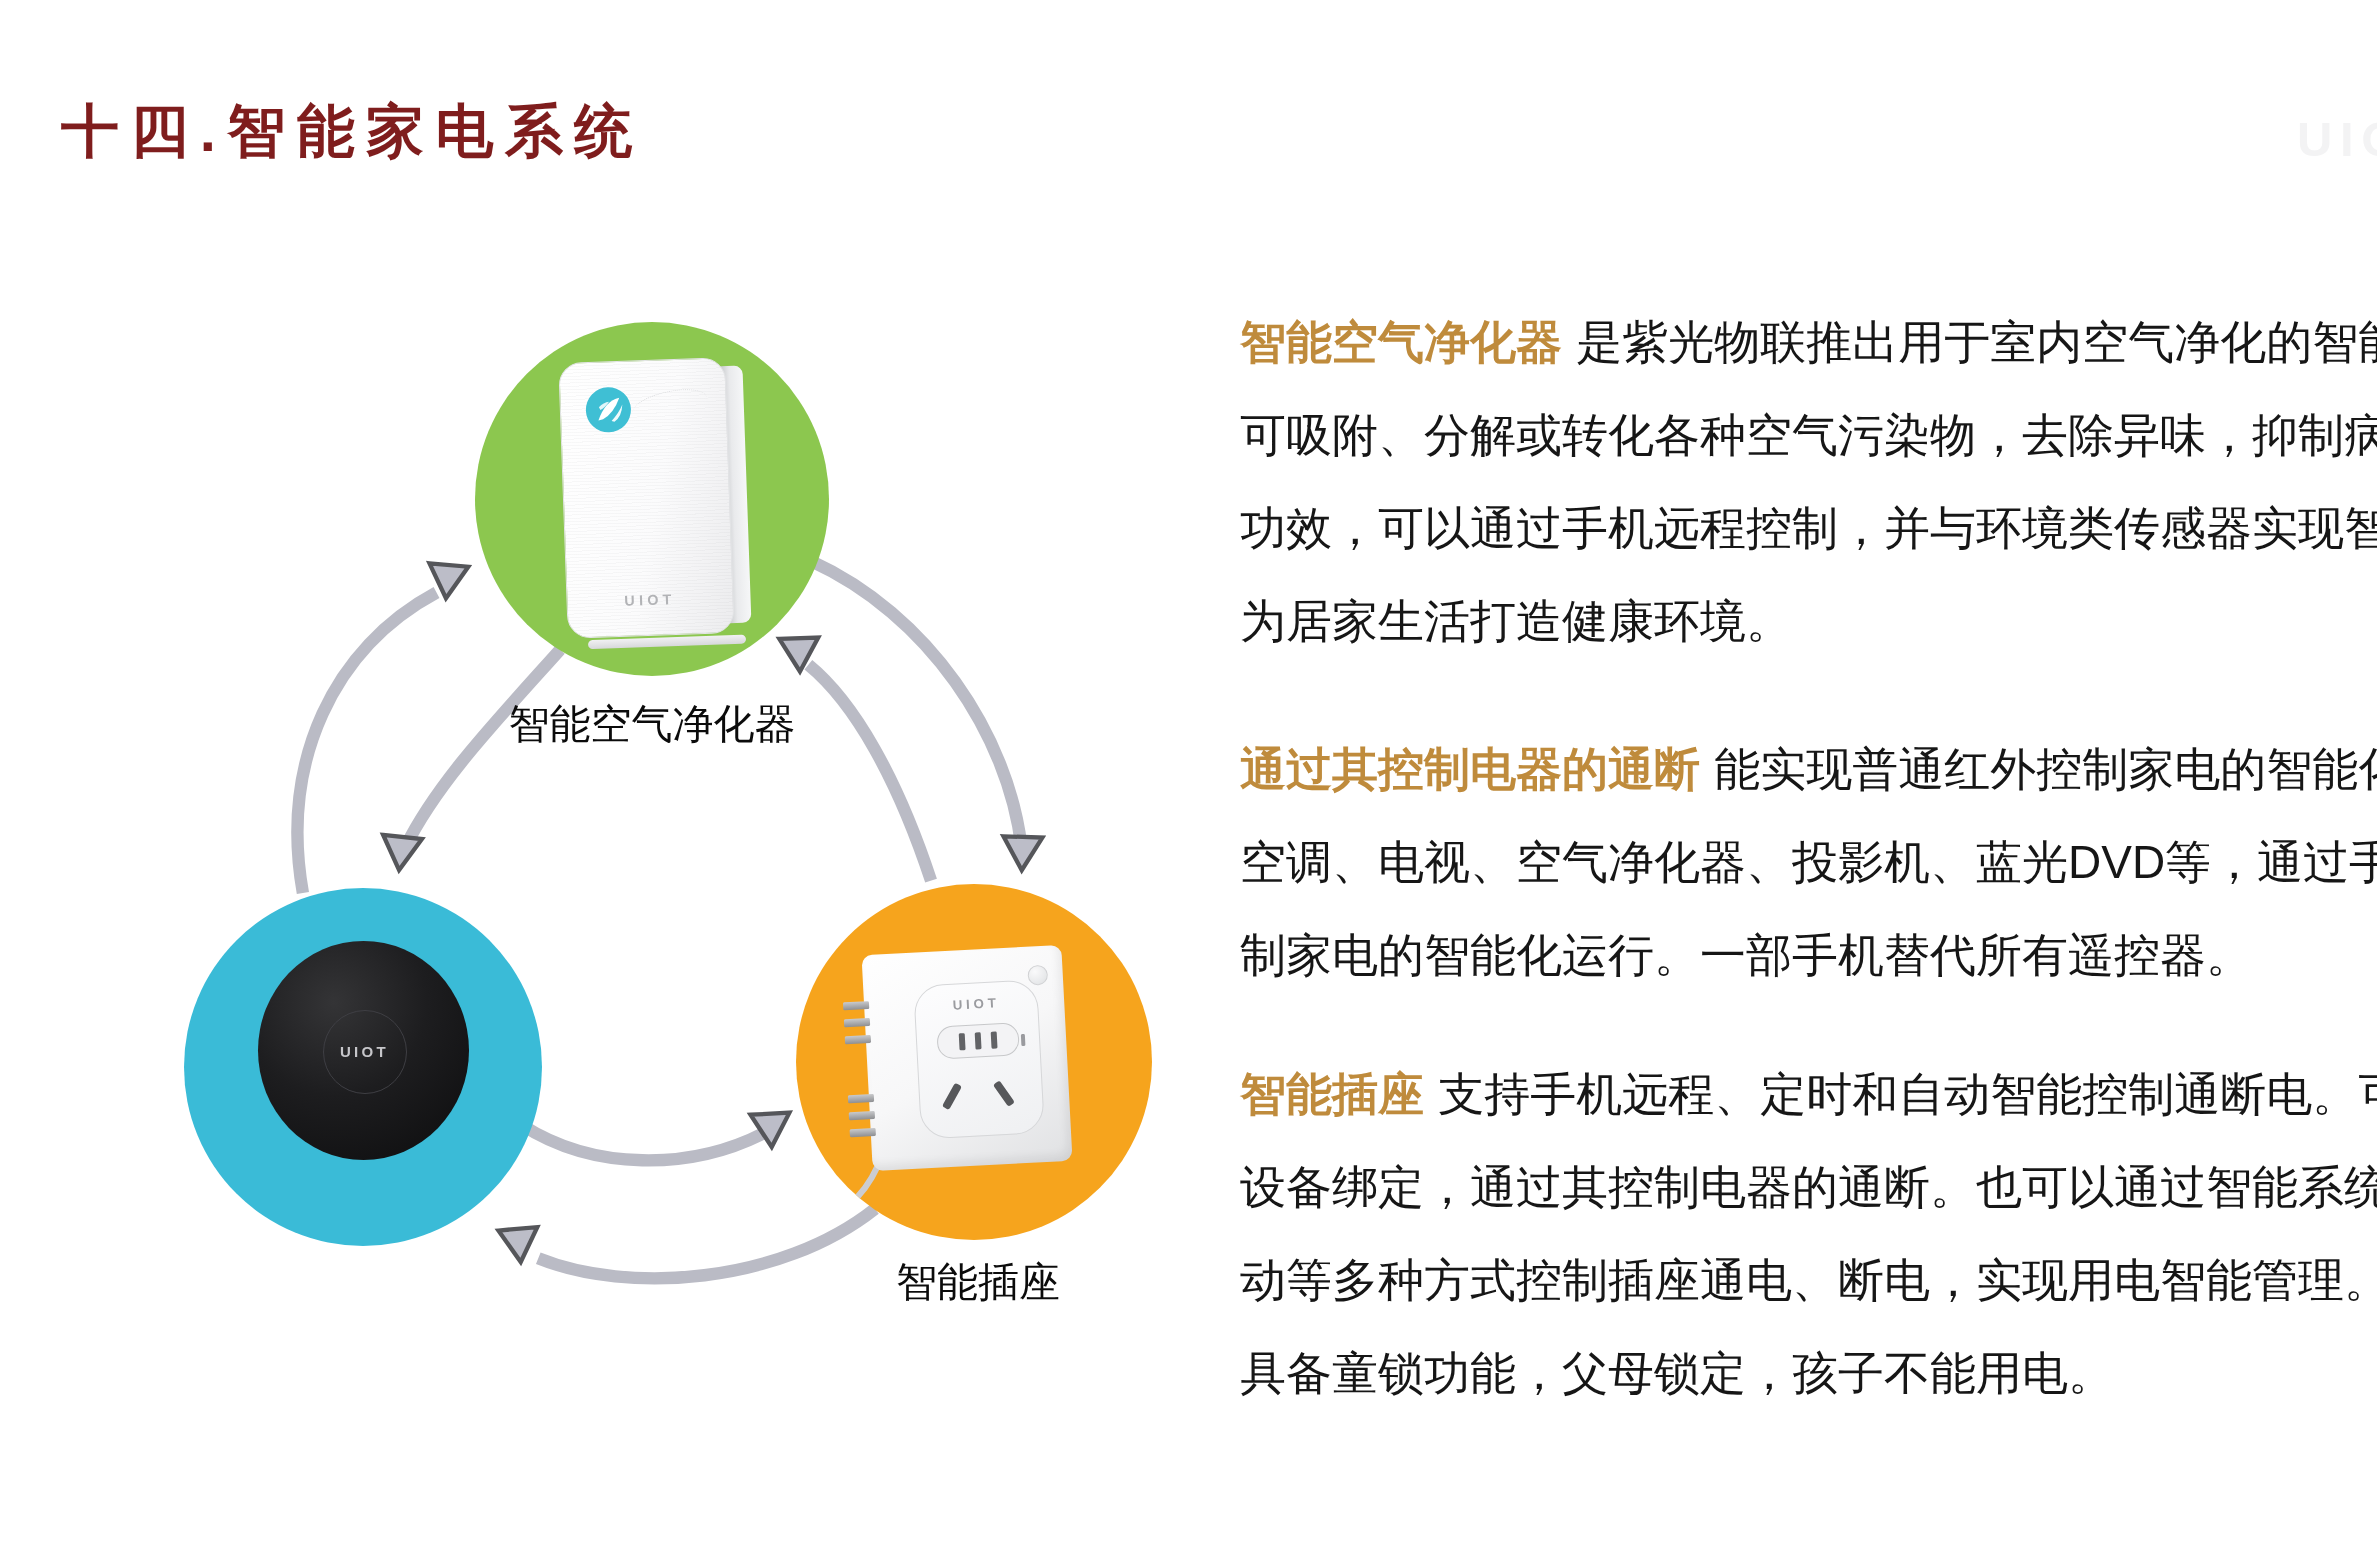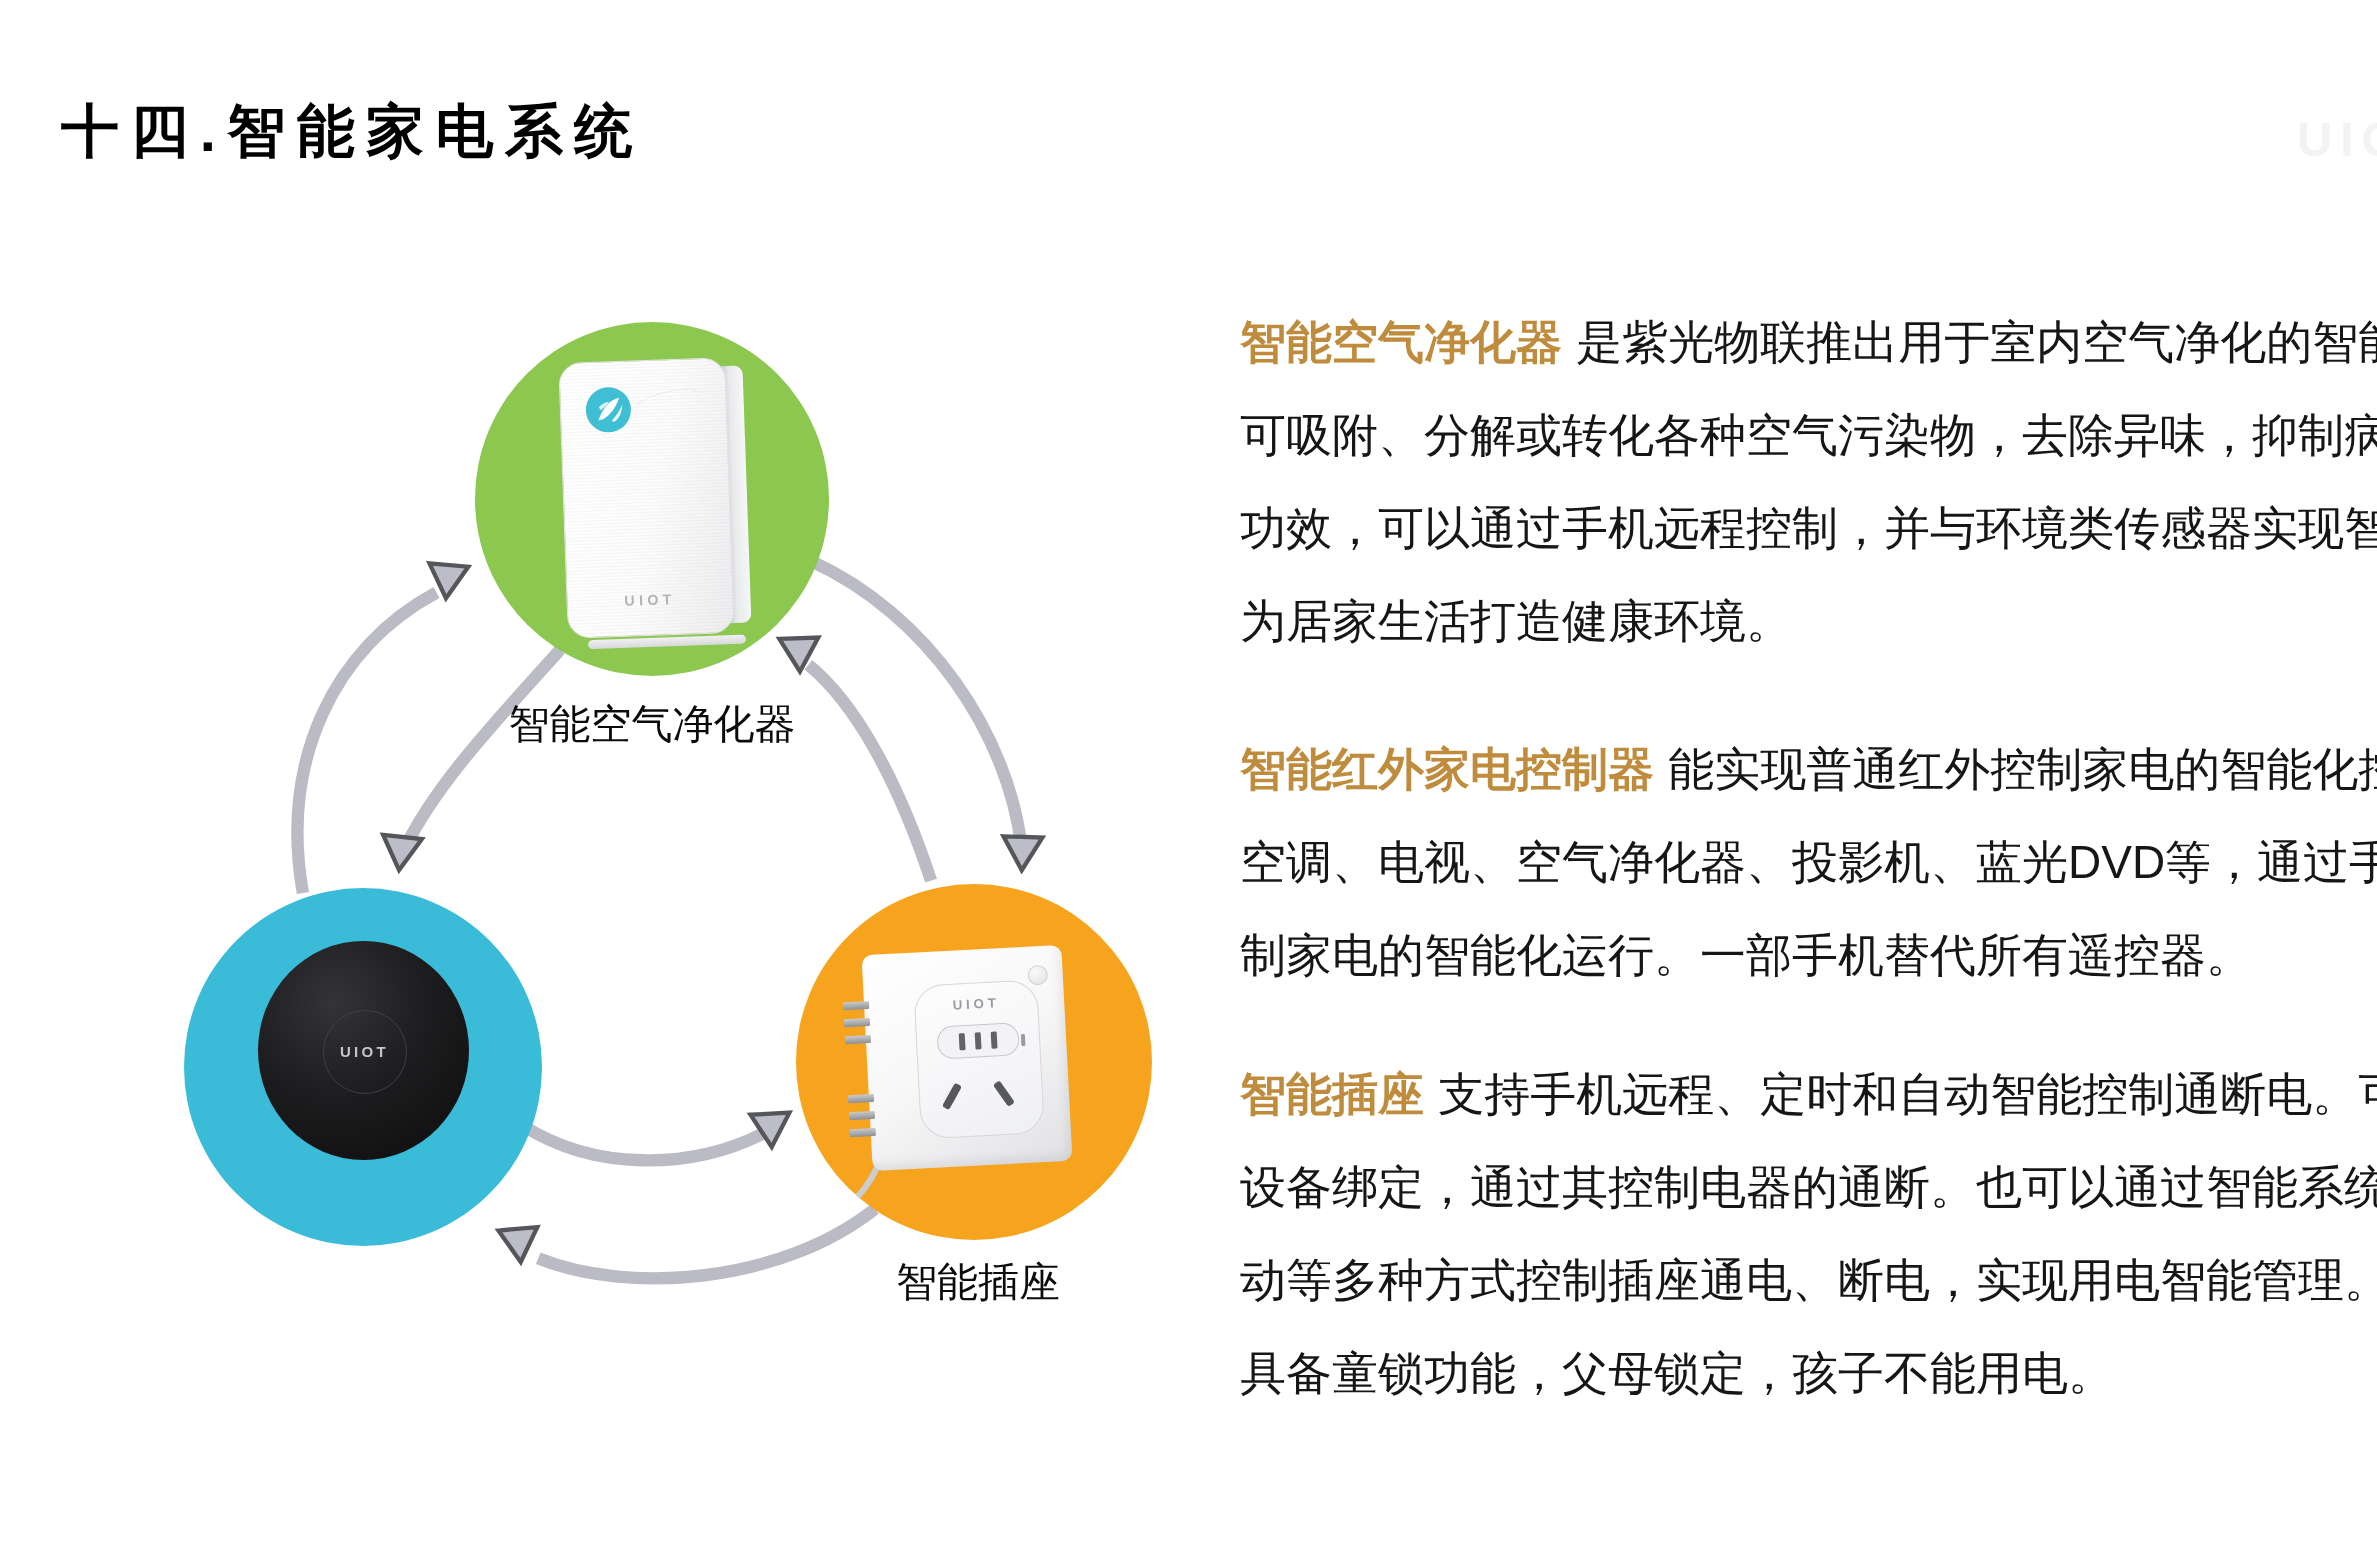--- a/index.html
+++ b/index.html
@@ -88,21 +88,21 @@
   .para-2{margin-top:55px;}
   .para-3{margin-top:46px;}
   .tline{height:93px;line-height:93px;white-space:nowrap;}
   .term{color:#BF8B3C;font-weight:bold;margin-right:14.3px;}
 </style>
 </head>
 <body>
 
 <div class="slide">
 
-  <div class="page-title" style="color: #000000;">十四.智能家电系统</div>
+  <div class="page-title" style="color: #7f1d1d;">十四.智能家电系统</div>
   <div class="watermark">UIOT 紫光物联</div>
 
   <svg class="arrows-svg" width="2777" height="1555" viewBox="0 0 5840 3270">
     <path class="arc" d="M 637,1878 C 588,1600 702,1362 918,1246"></path>
     <path class="arc" d="M 1178,1366 C 1038,1522 918,1648 852,1782"></path>
     <path class="arc" d="M 1706,1180 C 1952,1292 2120,1545 2148,1780"></path>
     <path class="arc" d="M 1958,1852 C 1888,1640 1798,1478 1700,1398"></path>
     <path class="arc" d="M 1098,2366 C 1248,2462 1452,2462 1608,2382"></path>
     <path class="arc" d="M 1840,2542 C 1640,2700 1320,2722 1132,2646"></path>
     <path class="arrowhead" transform="translate(941,1222) rotate(5)" d="M -41,-34 L 41,-34 L 0,36 Z"></path>
@@ -171,21 +171,21 @@
   <div class="node-label label-socket">智能插座</div>
 
   <div class="text-col">
     <div class="para para-1">
       <div class="tline"><span class="term">智能空气净化器</span><span>是紫光物联推出用于室内空气净化的智能家电设备，</span></div>
       <div class="tline">可吸附、分解或转化各种空气污染物，去除异味，抑制病菌等多重</div>
       <div class="tline">功效，可以通过手机远程控制，并与环境类传感器实现智能联动，</div>
       <div class="tline">为居家生活打造健康环境。</div>
     </div>
     <div class="para para-2">
-      <div class="tline"><span class="term">智能红外家电控制器</span><span>能实现普通红外控制家电的智能化控制，包括</span></div>
+      <div class="tline"><span class="term">通过其控制电器的通断</span><span>能实现普通红外控制家电的智能化控制，包括</span></div>
       <div class="tline">空调、电视、空气净化器、投影机、蓝光DVD等，通过手机APP控</div>
       <div class="tline">制家电的智能化运行。一部手机替代所有遥控器。</div>
     </div>
     <div class="para para-3">
       <div class="tline"><span class="term">智能插座</span><span>支持手机远程、定时和自动智能控制通断电。可以与其他</span></div>
       <div class="tline">设备绑定，通过其控制电器的通断。也可以通过智能系统联动、手</div>
       <div class="tline">动等多种方式控制插座通电、断电，实现用电智能管理。</div>
       <div class="tline">具备童锁功能，父母锁定，孩子不能用电。</div>
     </div>
   </div>

